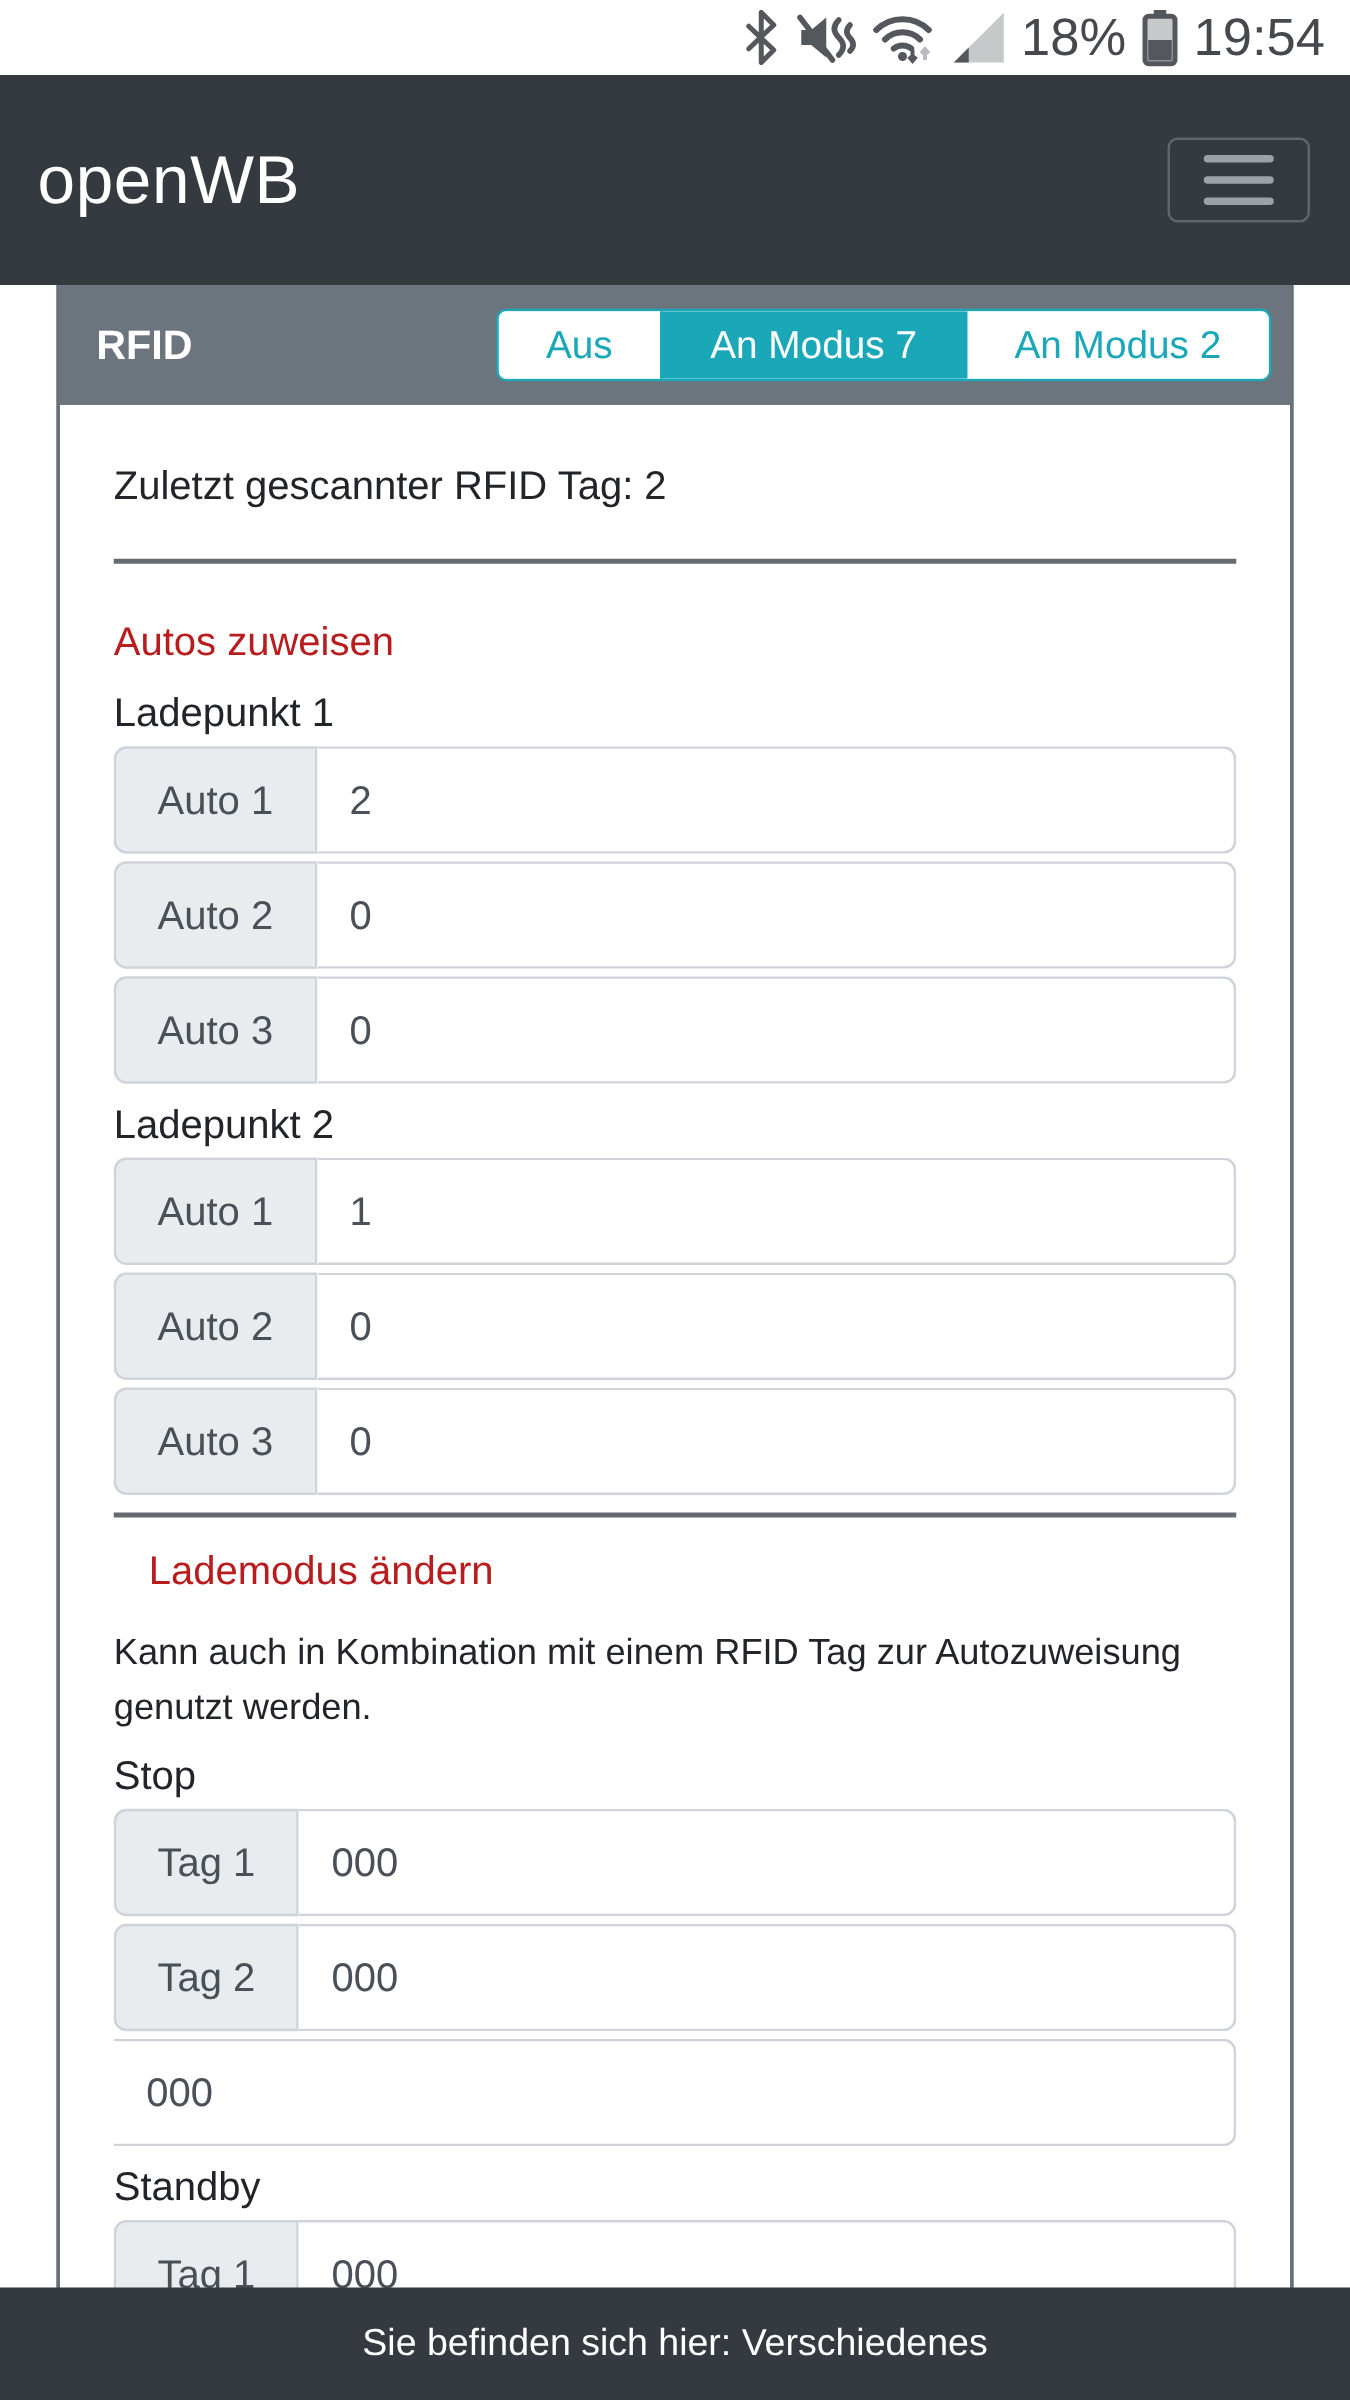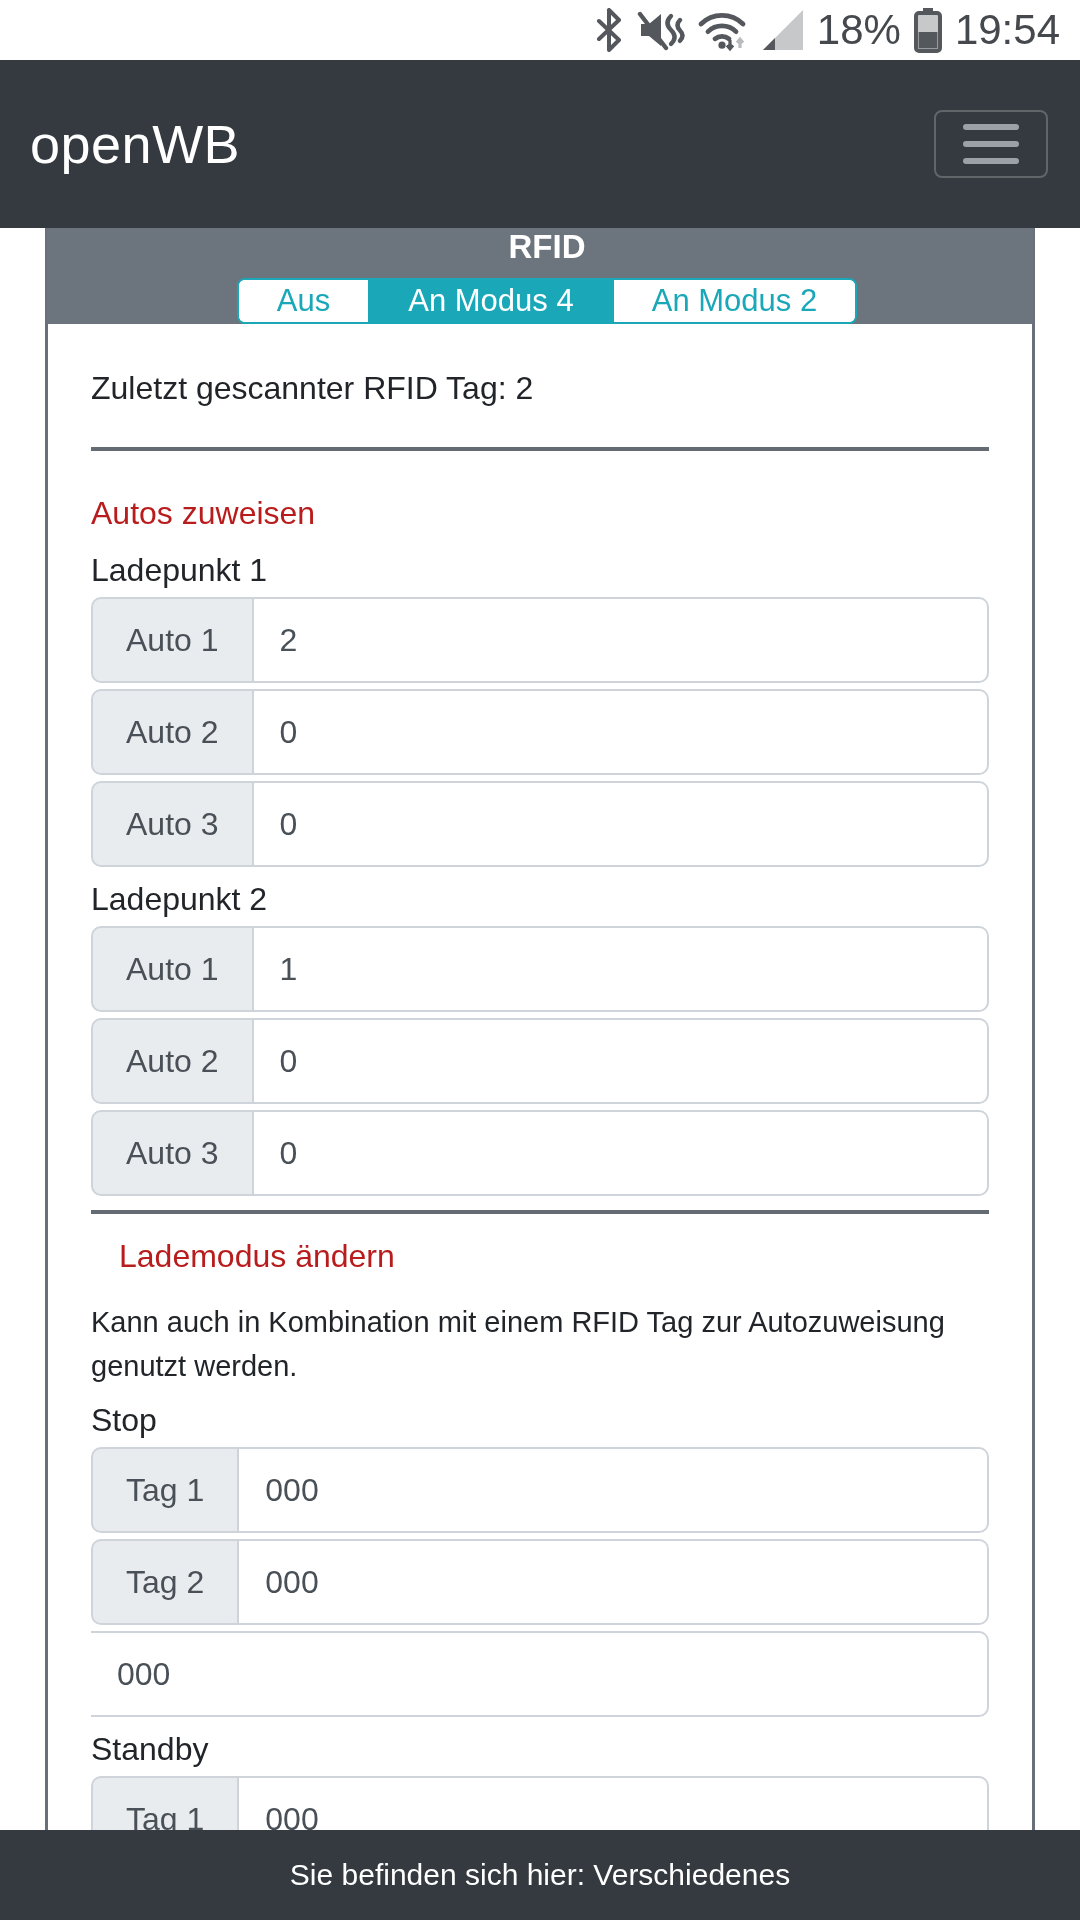--- a/index.html
+++ b/index.html
@@ -72,30 +72,29 @@
     background: #ffffff;
   }
   .card-header {
     background: #6c757d;
     height: 96px;
     display: flex;
     align-items: center;
     justify-content: space-between;
     padding: 0 16px 0 30px;
     margin: 0 -1px; 
-    flex-direction: column;
   }
   .card-title {
     color: #ffffff;
     font-size: 33px;
     font-weight: 700;
   }
   .btn-group {
     display: flex;
-    height: 46px;
+    height: 58px;
     border: 2px solid #1aa8b9;
     border-radius: 8px;
     overflow: hidden;
     background: #ffffff;
   }
   .btn-seg {
     display: flex;
     align-items: center;
     justify-content: center;
     font-size: 31px;
@@ -246,21 +245,21 @@
         <span class="bar"></span>
     </span>
   </button>
 </div>
 
 <div class="card">
   <div class="card-header">
     <span class="card-title">RFID</span>
     <div class="btn-group">
       <button class="btn-seg">Aus</button>
-      <button class="btn-seg active">An Modus 4</button>
+      <button class="btn-seg active">An Modus 7</button>
       <button class="btn-seg">An Modus 2</button>
     </div>
   </div>
 
   <div class="card-body">
 
     <p class="lead-line">Zuletzt gescannter RFID Tag: 2</p>
 
     <hr class="divider">
 

